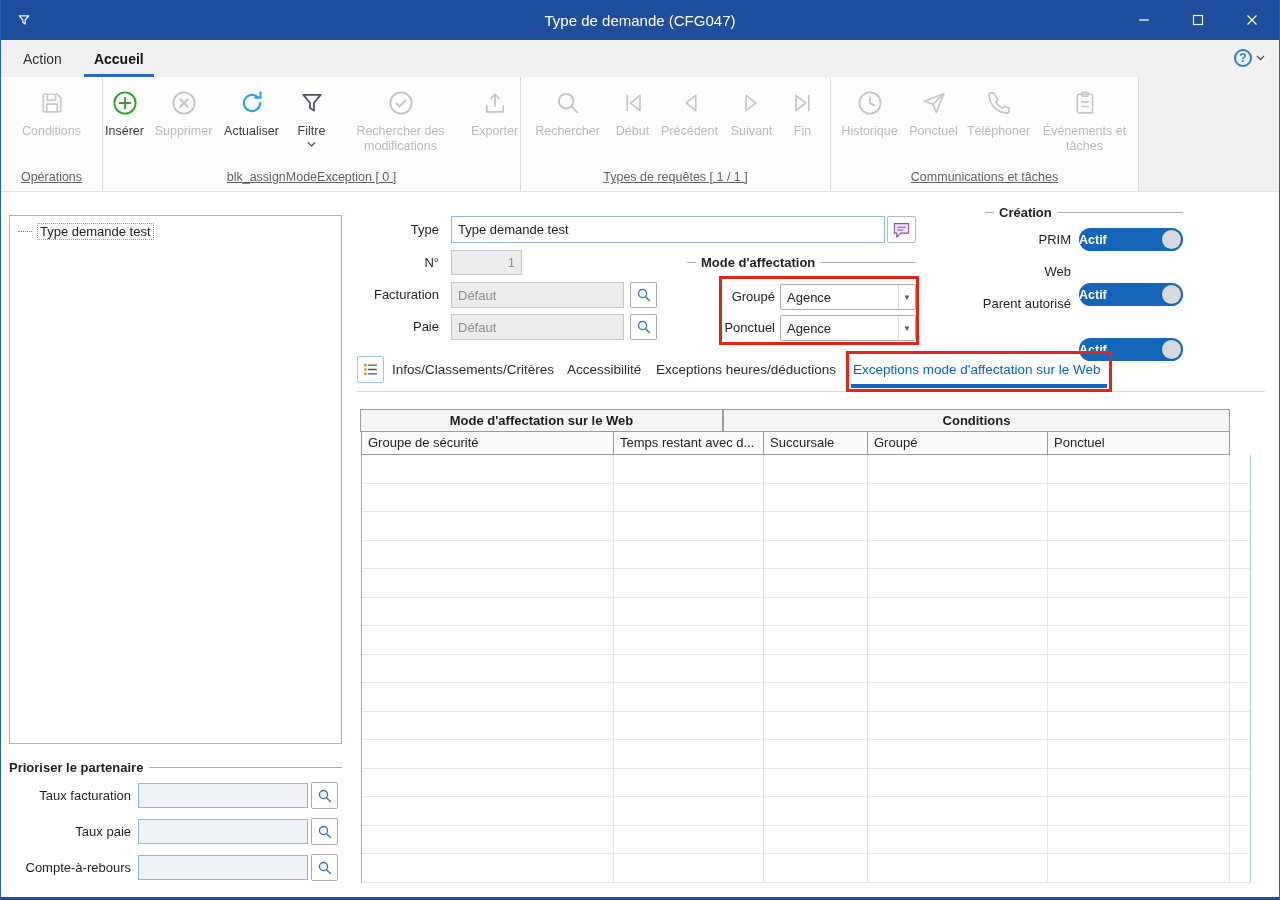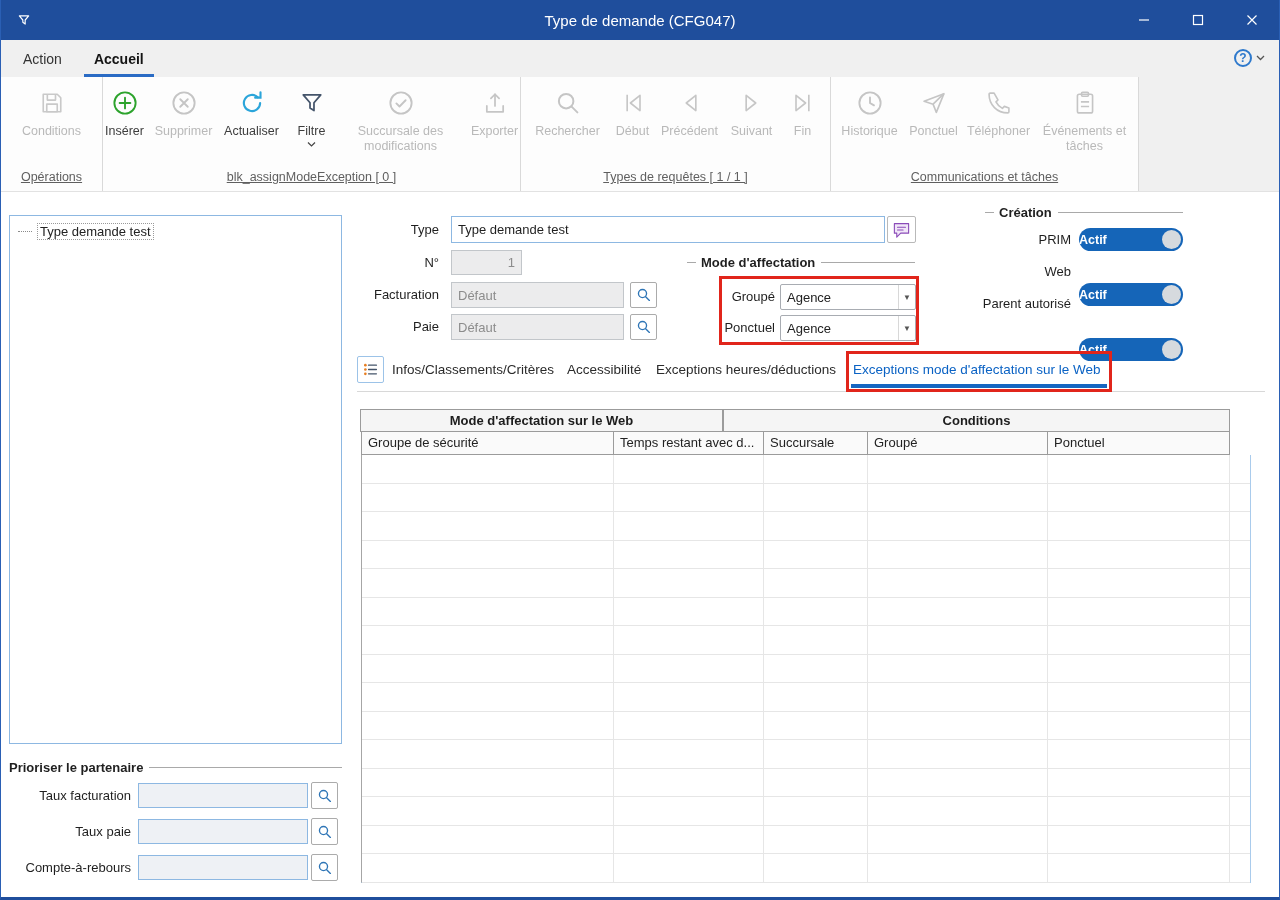--- a/index.html
+++ b/index.html
@@ -167,21 +167,21 @@
               <path d="M1 0.5l3.5 3.5L8 0.5" fill="none" stroke="#444" stroke-width="1.2"></path>
             </svg>
         </div>
         <div class="ribbon-btn disabled" style="width:128px">
           <span class="icon">
             <svg width="30" height="30" viewBox="0 0 24 24" fill="none" stroke="#c5c5c5" stroke-width="1.5" stroke-linecap="round" stroke-linejoin="round">
                 <circle cx="12" cy="12" r="8.5"></circle>
                 <path d="M8.3 12.3l2.5 2.5 4.9-5"></path>
               </svg>
           </span>
-          <span class="lbl">Succursale des modifications</span>
+          <span class="lbl">Rechercher des modifications</span>
         </div>
         <div class="ribbon-btn disabled" style="width:60px">
           <span class="icon">
             <svg width="28" height="28" viewBox="0 0 24 24" fill="none" stroke="#c5c5c5" stroke-width="1.5" stroke-linecap="round" stroke-linejoin="round">
                 <path d="M12 14.5V4.5"></path>
                 <path d="M8.5 8L12 4.5L15.5 8"></path>
                 <path d="M5 14.5v5h14v-5"></path>
               </svg>
           </span>
           <span class="lbl">Exporter</span>

